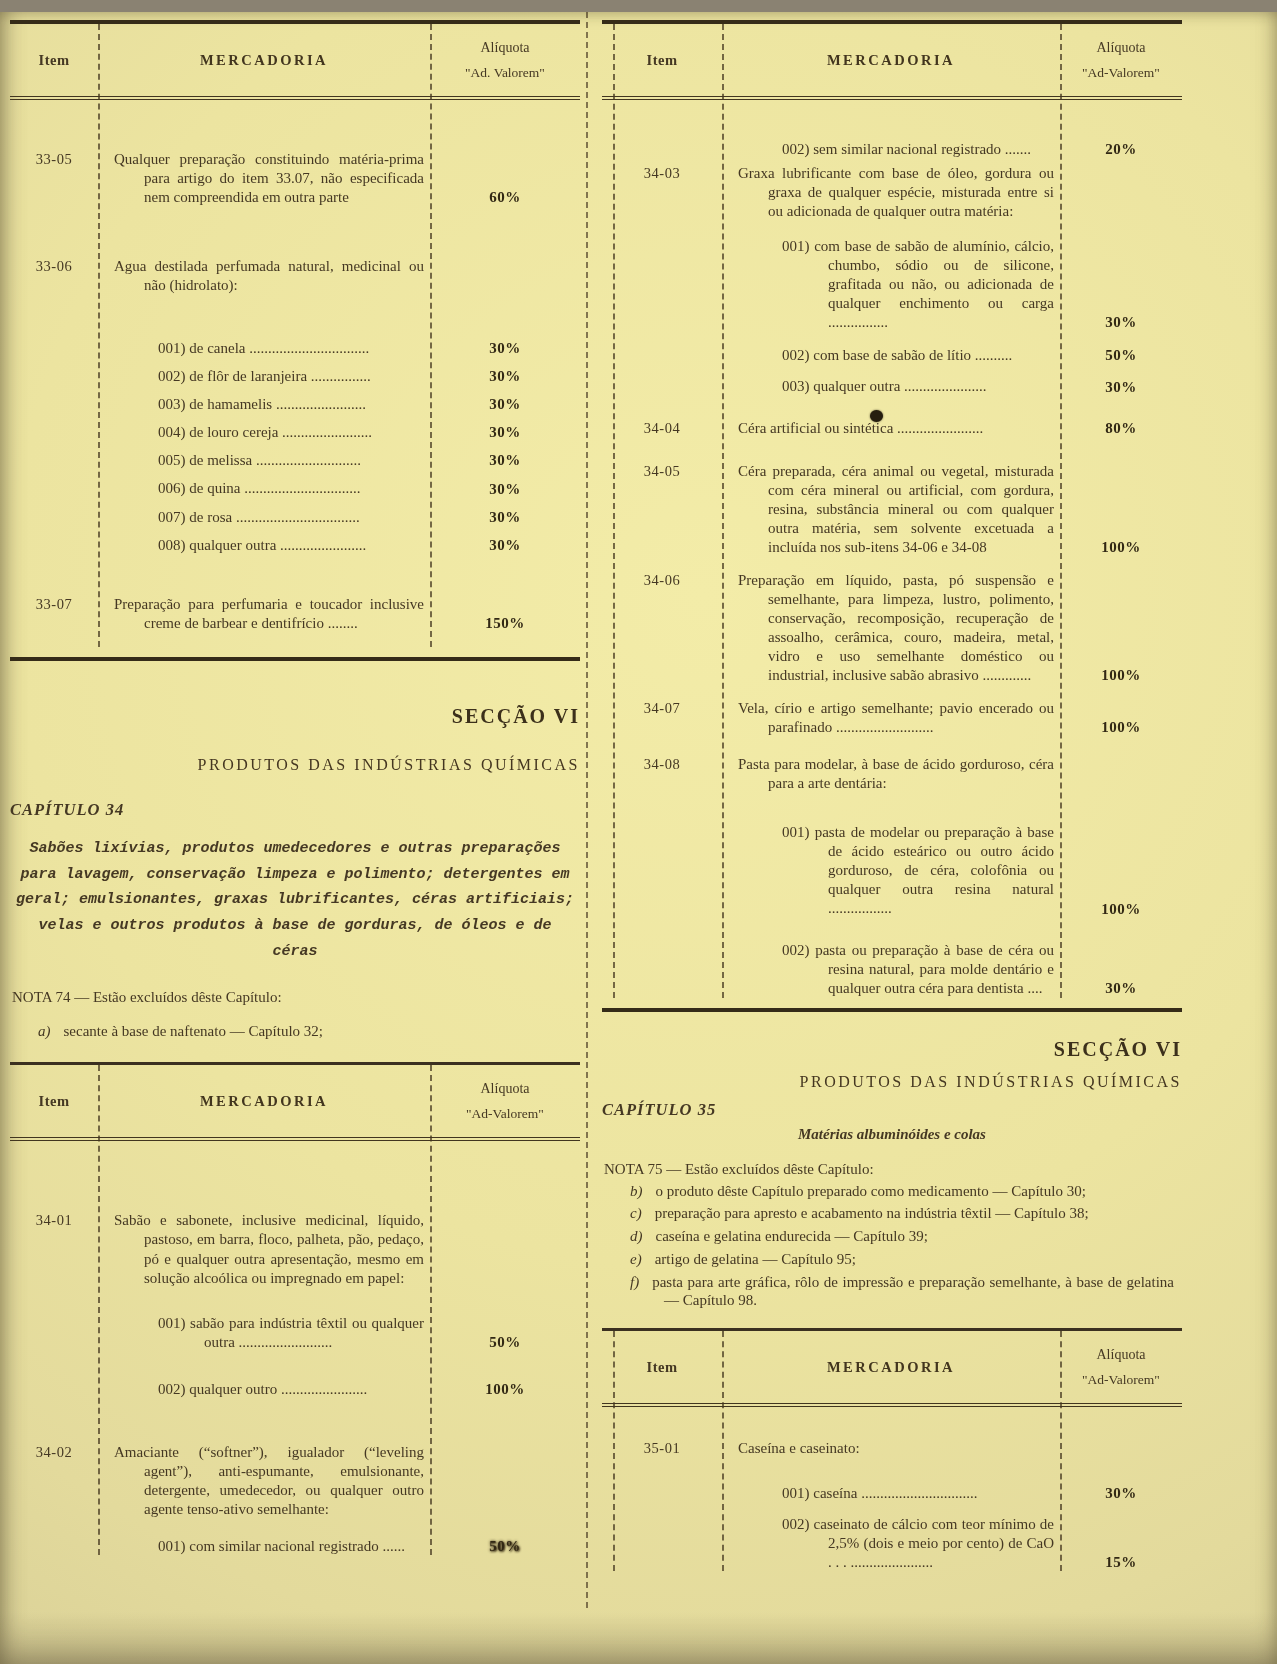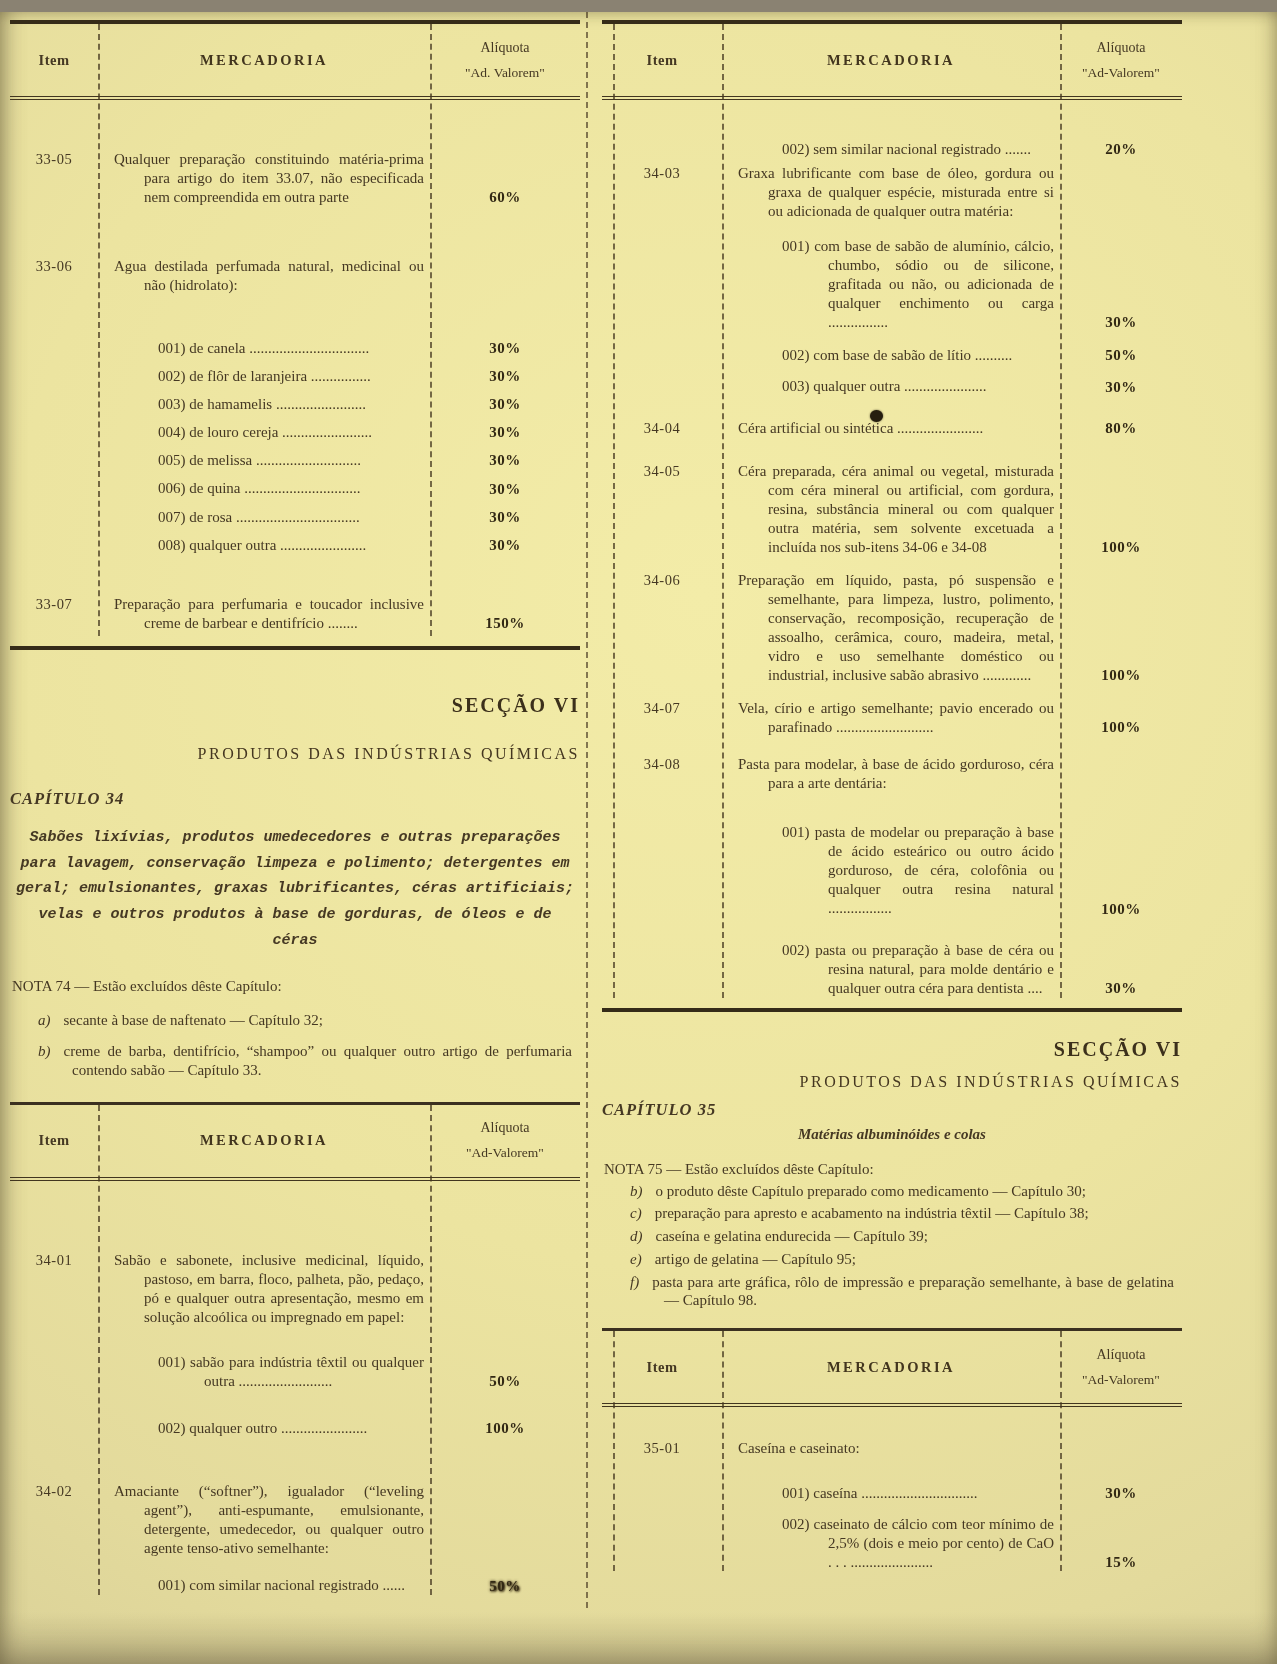--- a/index.html
+++ b/index.html
@@ -25,21 +25,21 @@
   .lt .vl1{left:88px;} .lt .vl2{left:420px;}
   .rt .vl0{left:11px;} .rt .vl1{left:120px;} .rt .vl2{left:458px;}
   .thead{display:flex;align-items:center;height:72px;border-bottom:1px solid #41351f;}
   .dbl{height:2px;border-bottom:1px solid #41351f;}
   .th-item{font-size:14.5px;font-weight:700;letter-spacing:.5px;text-align:center;}
   .lt .th-item{width:88px;} .rt .th-item{width:120px;}
   .th-merc{flex:1;text-align:center;font-size:14.5px;font-weight:700;letter-spacing:2.5px;color:#42351e;}
   .th-aliq{display:flex;flex-direction:column;align-items:center;gap:9px;font-size:14px;}
   .lt .th-aliq{width:150px;} .rt .th-aliq{width:122px;}
   .th-aliq .adv{font-size:13.5px;}
-  .tbody{padding-bottom:13px;}
+  .tbody{padding-bottom:24px;}
 
   .row{display:flex;align-items:flex-start;}
   .c-item{font-size:14.5px;text-align:center;letter-spacing:.5px;flex:none;padding-top:1px;}
   .lt .c-item{width:88px;} .rt .c-item{width:120px;}
   .c-desc{flex:1;padding:0 6px 0 16px;font-size:15px;line-height:1.27;}
   .c-desc .hang{display:block;padding-left:30px;text-indent:-30px;text-align:justify;}
   .row.sub .c-desc .hang{margin-left:44px;padding-left:46px;text-indent:-46px;}
   .c-val{flex:none;text-align:center;font-weight:700;font-size:15px;letter-spacing:.5px;
          align-self:flex-end;padding-bottom:1px;color:#322814;}
   .lt .c-val{width:150px;} .rt .c-val{width:122px;}
@@ -157,23 +157,20 @@
     </section>
 
     <h2 class="secao" style="margin-top:44px">SECÇÃO VI</h2>
     <div class="produtos" style="margin-top:28px">PRODUTOS DAS INDÚSTRIAS QUÍMICAS</div>
     <h3 class="capitulo" style="margin-top:26px">CAPÍTULO 34</h3>
     <p class="chap-desc" style="margin-top:16px">Sabões lixívias, produtos umedecedores e outras preparações para lavagem, conservação limpeza e polimento; detergentes em geral; emulsionantes, graxas lubrificantes, céras artificiais; velas e outros produtos à base de gorduras, de óleos e de céras</p>
     <p class="nota-title" style="margin-top:24px">NOTA 74 — Estão excluídos dêste Capítulo:</p>
     <div class="nota-item" style="margin-top:16px">
       <span class="nlabel">a)</span><span>secante à base de naftenato — Capítulo 32;</span>
     </div>
-    <div class="nota-item" style="margin-top:13px">
-      <span class="nlabel">b)</span><span>creme de barba, dentifrício, “shampoo” ou qualquer outro artigo de perfumaria contendo sabão — Capítulo 33.</span>
-    </div>
 
     <section class="ttable lt thin-top" style="margin-top:22px;height:500px">
       <div class="vline vl1"></div>
       <div class="vline vl2"></div>
       <div class="thead">
         <div class="th-item">Item</div>
         <div class="th-merc">MERCADORIA</div>
         <div class="th-aliq">
           <span>Alíquota</span>
           <span class="adv">"Ad-Valorem"</span>

